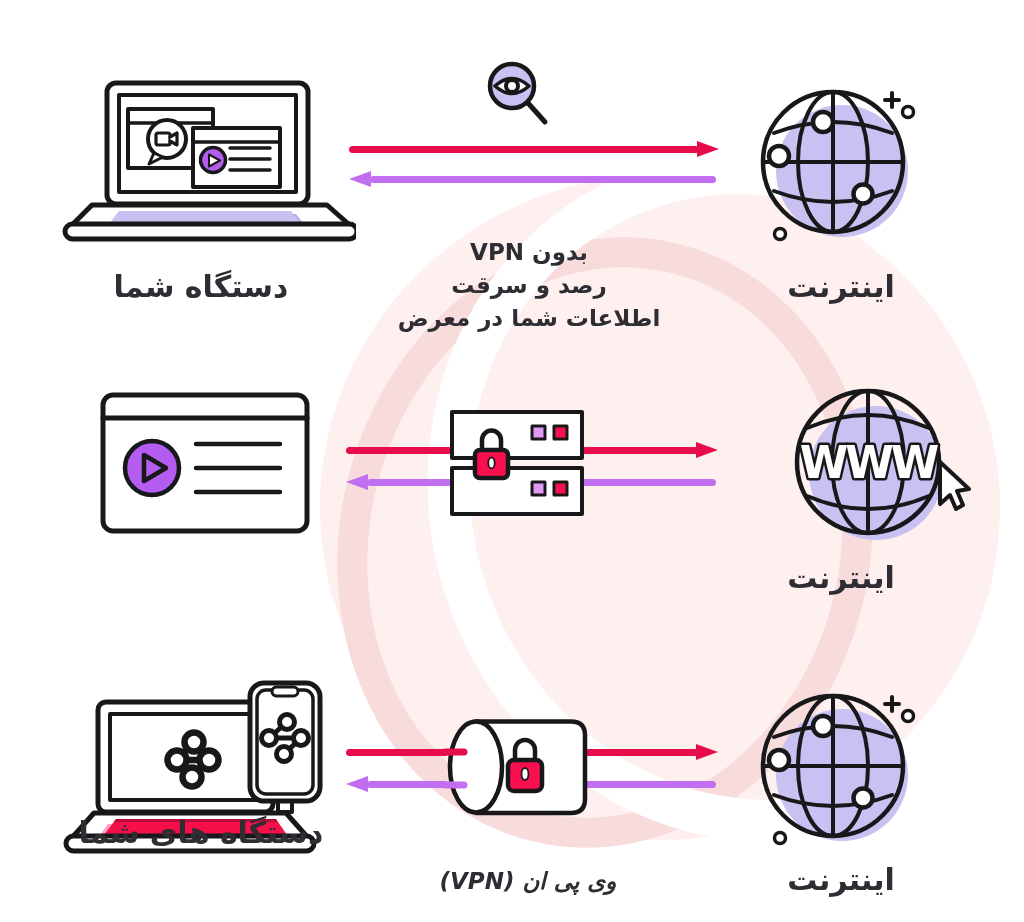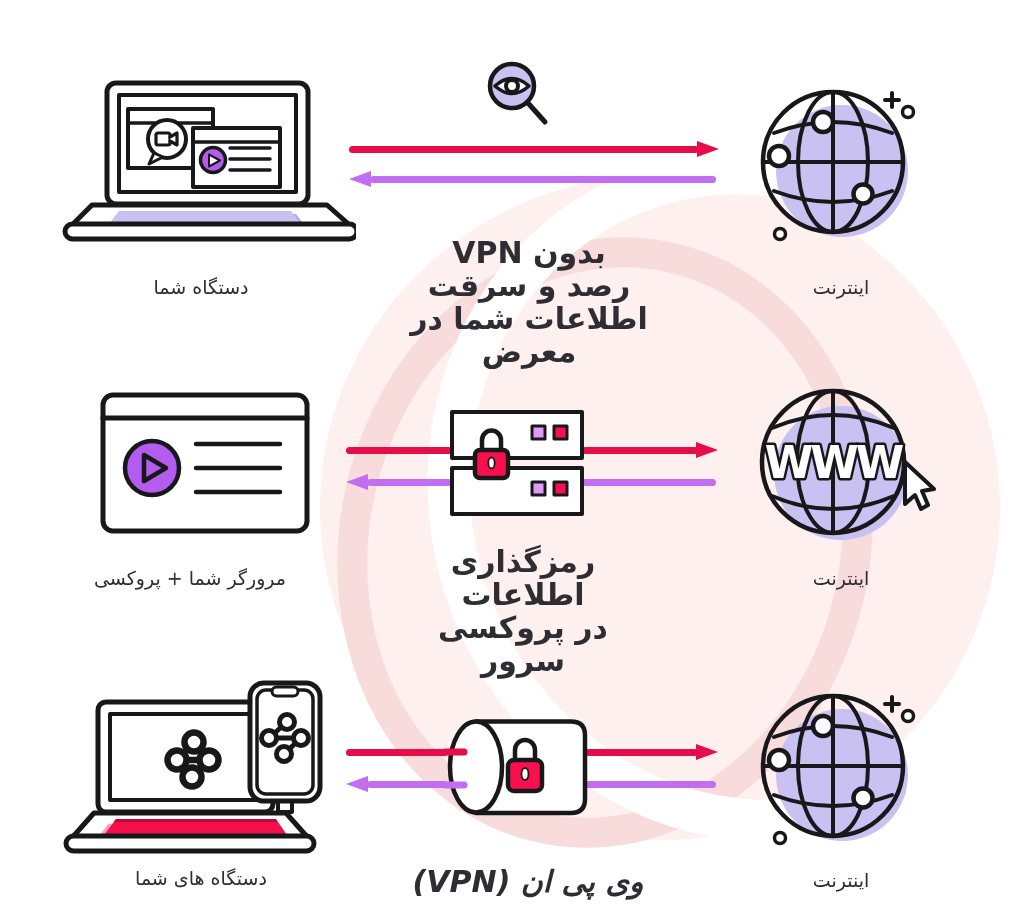--- a/index.html
+++ b/index.html
@@ -13,49 +13,49 @@
   
   .arrowline{position:absolute;height:7px;border-radius:3.5px;z-index:2;}
   .arrowline.red{background:var(--red,#e60d4a);}
   .arrowline.purple{background:var(--purple,#c16ff0);}
   .head{position:absolute;width:0;height:0;border-top:8.5px solid transparent;border-bottom:8.5px solid transparent;z-index:2;}
   .head.right{border-left:22px solid var(--red,#e60d4a);}
   .head.left{border-right:22px solid var(--purple,#c16ff0);}
   .icon{position:absolute;z-index:3;}
   
   .label{position:absolute;z-index:4;direction:rtl;text-align:center;
-         font-weight:normal;font-size:19px;line-height:30px;color:var(--label,#2e2d33);}
+         font-weight:bold;font-size:30px;line-height:30px;color:var(--label,#2e2d33);}
   .caption{position:absolute;z-index:4;direction:rtl;text-align:center;
-         font-weight:bold;font-size:30px;line-height:33px;color:var(--label,#2e2d33);}
+         font-weight:bold;font-size:23px;line-height:33px;color:var(--label,#2e2d33);}
   
   #l1-left{left:56px;top:272px;width:290px;}
   #l1-right{left:763px;top:272px;width:156px;}
   #cap1{left:393px;top:236px;width:272px;}
   #l2-left{left:44px;top:563px;width:292px;}
   #cap2{left:398px;top:545px;width:250px;}
   #l2-right{left:763px;top:563px;width:156px;}
-  #l3-left{left:56px;top:863px;width:290px;}
+  #l3-left{left:56px;top:818px;width:290px;}
   #cap3{left:398px;top:865px;width:260px;font-style:italic;}
   #l3-right{left:763px;top:865px;width:156px;}
   
   #a1-red{left:349px;top:145.5px;width:350px;}   #a1-red-h{left:697px;top:140.5px;}
   #a1-pur{left:370px;top:175.5px;width:346px;}   #a1-pur-h{left:349px;top:170.5px;}
   
   #a2-red-a{left:346px;top:446.5px;width:106px;} #a2-red-b{left:582px;top:446.5px;width:116px;} #a2-red-h{left:696px;top:441.5px;}
   #a2-pur-a{left:367px;top:478.5px;width:85px;}  #a2-pur-b{left:582px;top:478.5px;width:134px;} #a2-pur-h{left:346px;top:473.5px;}
   
   #a3-red-a{left:346px;top:749px;width:102px;}   #a3-red-b{left:585px;top:749px;width:113px;}  #a3-red-h{left:696px;top:744px;}
   #a3-pur-a{left:367px;top:781px;width:81px;}    #a3-pur-b{left:585px;top:781px;width:131px;}  #a3-pur-h{left:346px;top:776px;}
   
   #laptop1{left:56px;top:76px;}
   #eyeglass{left:482px;top:60px;}
   #globe1{left:756px;top:84px;}
   #browser{left:100px;top:392px;}
   #servers{left:446px;top:408px;}
-  #wwwglobe{left:756px;top:388px;}
+  #wwwglobe{left:791px;top:388px;}
   #laptop2{left:56px;top:674px;}
   #tunnel{left:443px;top:716px;}
   #globe3{left:756px;top:688px;}
   svg{display:block;}
   svg text{font-family:"DejaVu Sans",sans-serif;}
 </style>
 </head>
 <body>
 
 <div id="scene">
@@ -254,25 +254,20 @@
   </div>
 
   <div class="label" id="l1-left">دستگاه شما</div>
   <div class="caption" id="cap1">
     <div>بدون VPN</div>
     <div>رصد و سرقت</div>
     <div>اطلاعات شما در معرض</div>
   </div>
   <div class="label" id="l1-right">اینترنت</div>
 
-  <div class="label" id="l2-left">مرورگر شما + پروکسی</div>
-  <div class="caption" id="cap2">
-    <div>رمزگذاری اطلاعات</div>
-    <div>در پروکسی سرور</div>
-  </div>
   <div class="label" id="l2-right">اینترنت</div>
 
   <div class="label" id="l3-left">دستگاه های شما</div>
   <div class="caption" id="cap3">
     <div>وی پی ان (VPN)</div>
   </div>
   <div class="label" id="l3-right">اینترنت</div>
 
 </div>
 

